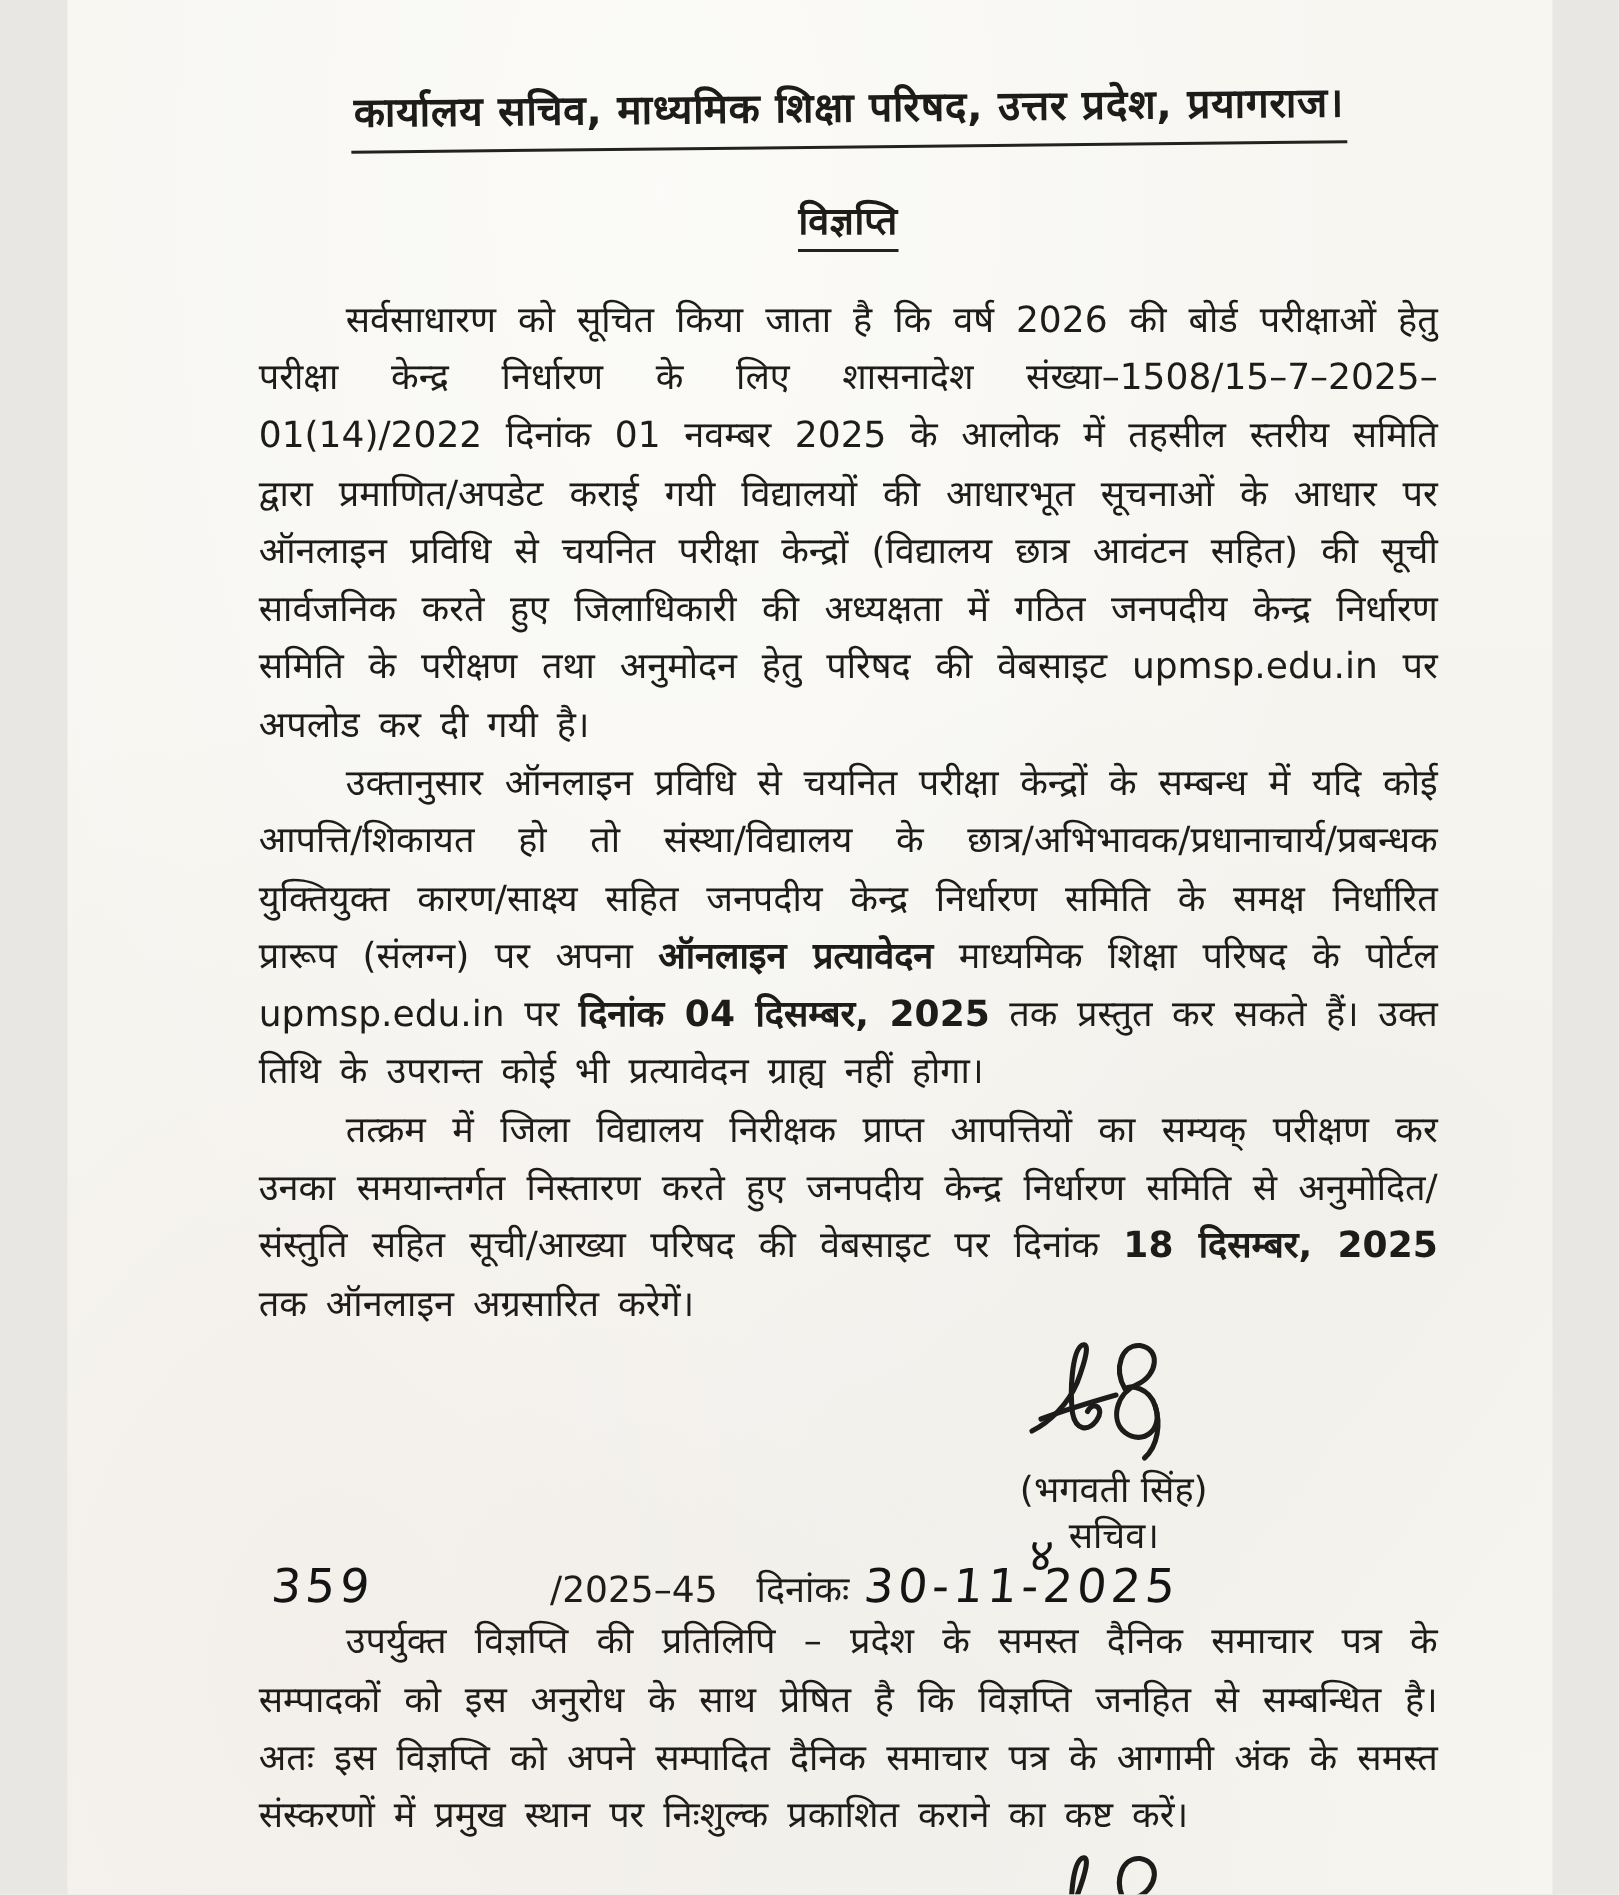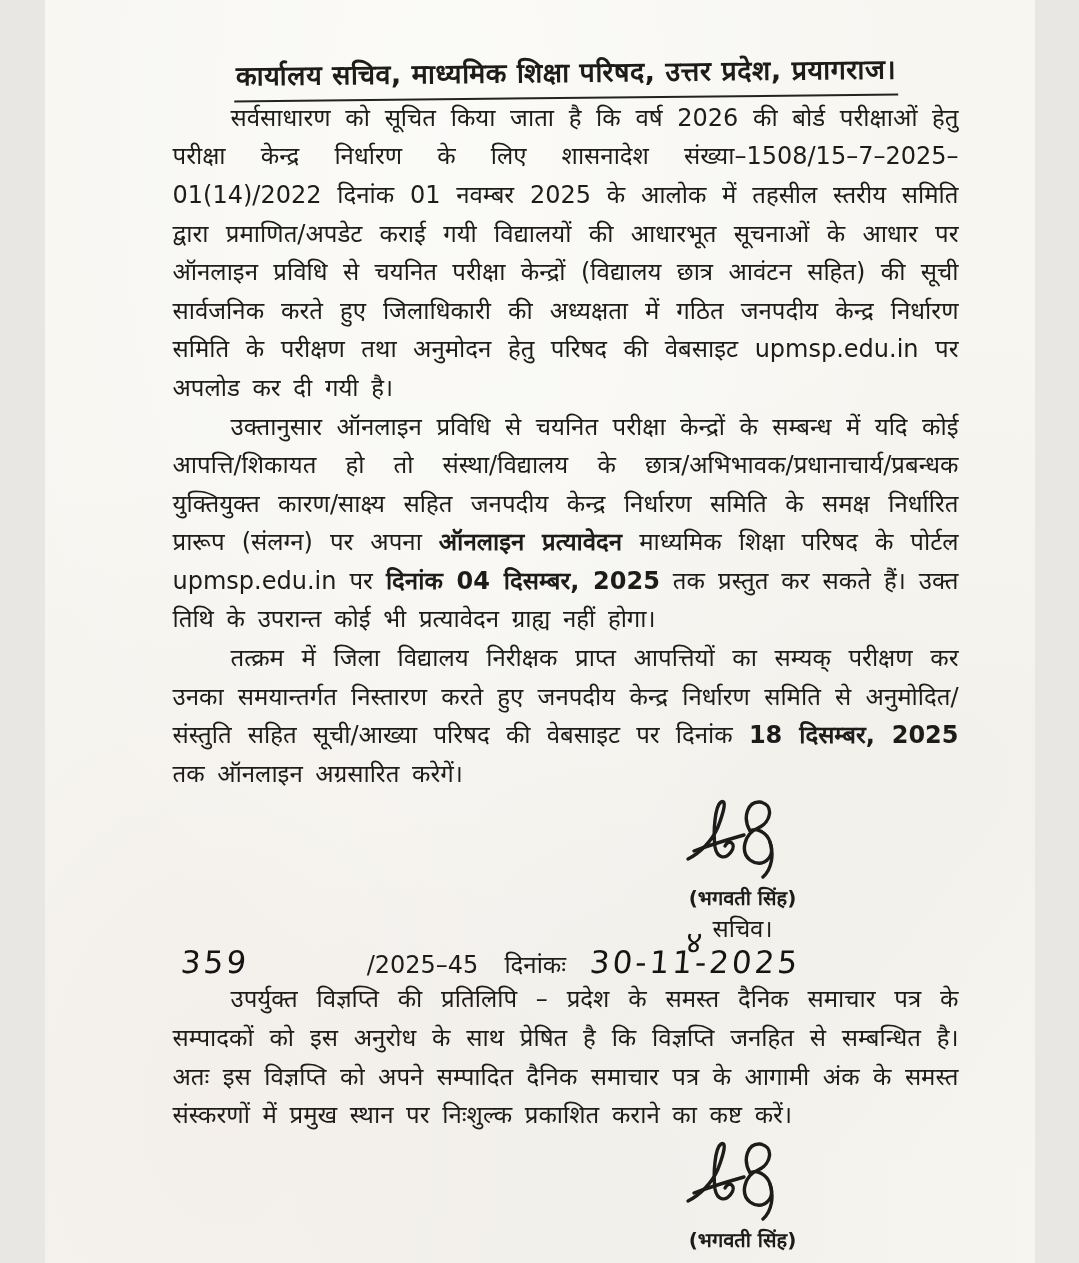--- a/index.html
+++ b/index.html
@@ -27,55 +27,58 @@
   }
   .subtitle-wrap{text-align:center;margin-top:30px;}
   .doc-subtitle{
     display:inline-block;font-size:25px;font-weight:700;
     border-bottom:2px solid #23221f;padding-bottom:3px;letter-spacing:0.5px;
   }
   p.para{
     margin:0;font-size:24px;line-height:38.6px;
     text-align:justify;text-indent:58px;word-spacing:5px;
   }
-  p.para.first{}
+  p.para.first{margin-top:26px;}
   .bold{font-weight:700;}
   .sig-block{
     width:260px;margin:2px 86px 0 auto;text-align:center;position:relative;
   }
   .sig-block svg{display:block;margin:0 auto -4px auto;}
-  .sig-name{font-size:20px;font-weight:700;line-height:30px;white-space:nowrap;}
+  .sig-name{font-size:24px;font-weight:400;line-height:30px;white-space:nowrap;}
   .sig-desig{font-size:24px;line-height:32px;position:relative;display:inline-block;}
   .sig-mark{
     position:absolute;left:-26px;top:14px;font-size:27px;
     transform:skewX(-8deg) rotate(-6deg);font-weight:400;color:#161616;
   }
   .endorse-row{
     display:flex;align-items:baseline;font-size:24px;margin-top:2px;white-space:nowrap;
   }
   .hand{
     font-size:31px;letter-spacing:3px;display:inline-block;
     transform:skewX(-5deg);color:#141414;line-height:1;
   }
   .hand-number{margin-left:8px;}
   .endorse-spacer{display:inline-block;width:118px;}
-  .endorse-date-label{margin-left:26px;margin-right:24px;}
+  .endorse-date-label{margin-left:26px;margin-right:10px;}
   .para4{margin-top:6px;}
   .sig-block.second{margin-top:2px;}
 </style>
 </head>
 <body>
 
 <div class="page">
   <div class="content">
 
     <div class="title-wrap">
       <span class="doc-title">कार्यालय सचिव, माध्यमिक शिक्षा परिषद, उत्तर प्रदेश, प्रयागराज।</span>
     </div>
 
+    <div class="subtitle-wrap">
+      <span class="doc-subtitle">विज्ञप्ति</span>
+    </div>
 
     <p class="para first"><span>सर्वसाधारण को सूचित किया जाता है कि वर्ष 2026 की बोर्ड परीक्षाओं हेतु परीक्षा केन्द्र निर्धारण के लिए शासनादेश संख्या–1508/15–7–2025–01(14)/2022 दिनांक 01 नवम्बर 2025 के आलोक में तहसील स्तरीय समिति द्वारा प्रमाणित/अपडेट कराई गयी विद्यालयों की आधारभूत सूचनाओं के आधार पर ऑनलाइन प्रविधि से चयनित परीक्षा केन्द्रों (विद्यालय छात्र आवंटन सहित) की सूची सार्वजनिक करते हुए जिलाधिकारी की अध्यक्षता में गठित जनपदीय केन्द्र निर्धारण समिति के परीक्षण तथा अनुमोदन हेतु परिषद की वेबसाइट upmsp.edu.in पर अपलोड कर दी गयी है।</span></p>
 
     <p class="para"><span>उक्तानुसार ऑनलाइन प्रविधि से चयनित परीक्षा केन्द्रों के सम्बन्ध में यदि कोई आपत्ति/शिकायत हो तो संस्था/विद्यालय के छात्र/अभिभावक/प्रधानाचार्य/प्रबन्धक युक्तियुक्त कारण/साक्ष्य सहित जनपदीय केन्द्र निर्धारण समिति के समक्ष निर्धारित प्रारूप (संलग्न) पर अपना </span><span class="bold">ऑनलाइन प्रत्यावेदन</span><span> माध्यमिक शिक्षा परिषद के पोर्टल upmsp.edu.in पर </span><span class="bold">दिनांक 04 दिसम्बर, 2025</span><span> तक प्रस्तुत कर सकते हैं। उक्त तिथि के उपरान्त कोई भी प्रत्यावेदन ग्राह्य नहीं होगा।</span></p>
 
     <p class="para"><span>तत्क्रम में जिला विद्यालय निरीक्षक प्राप्त आपत्तियों का सम्यक् परीक्षण कर उनका समयान्तर्गत निस्तारण करते हुए जनपदीय केन्द्र निर्धारण समिति से अनुमोदित/संस्तुति सहित सूची/आख्या परिषद की वेबसाइट पर दिनांक </span><span class="bold">18 दिसम्बर, 2025</span><span> तक ऑनलाइन अग्रसारित करेगें।</span></p>
 
     <div class="sig-block">
       <svg width="118" height="92" viewBox="0 0 118 92">
         <g fill="none" stroke="#1d1c1a" stroke-width="3.4" stroke-linecap="round" stroke-linejoin="round">

